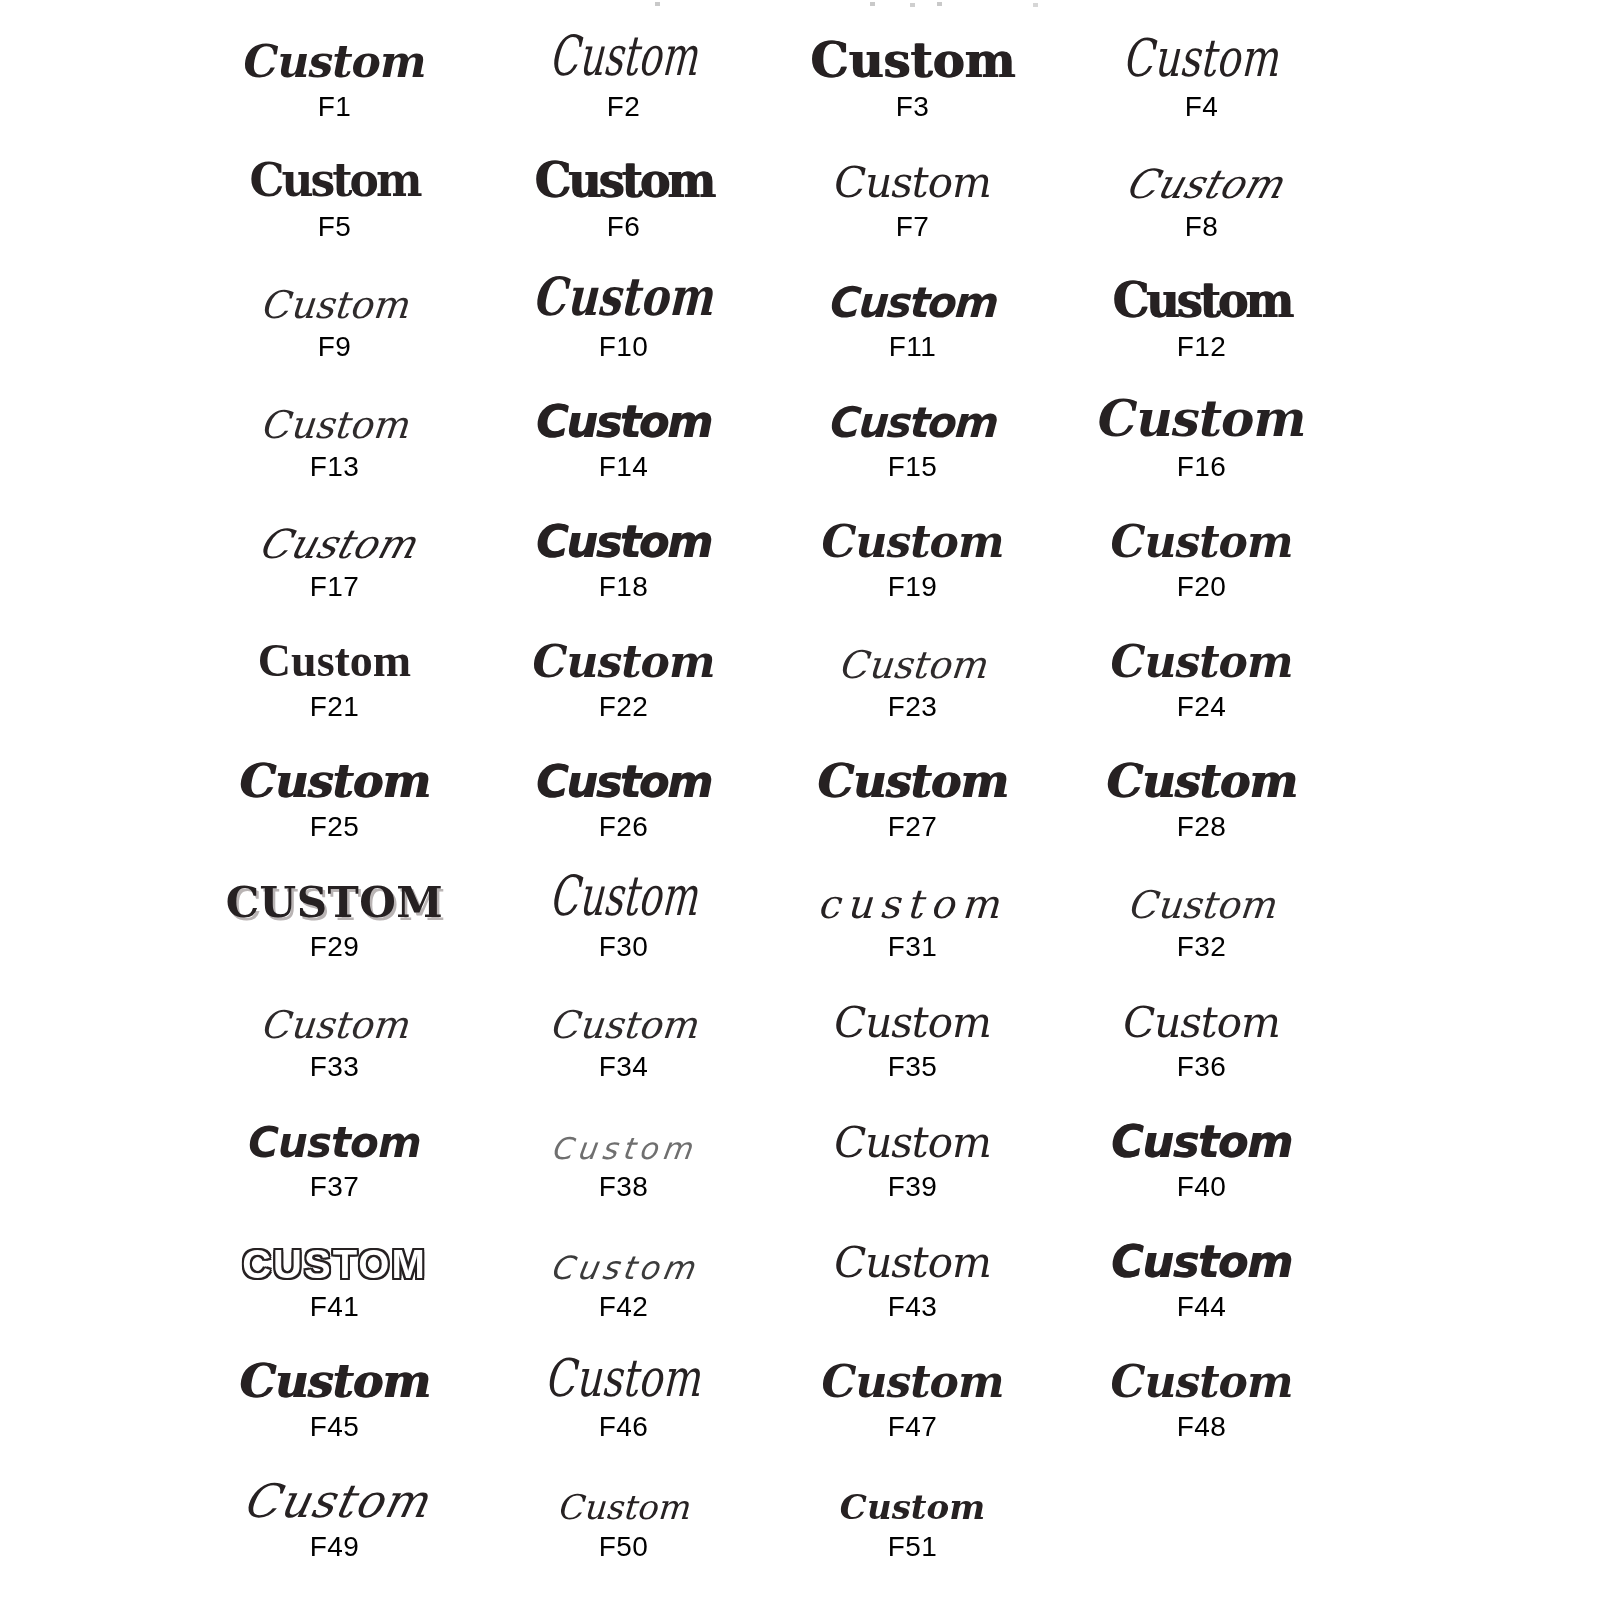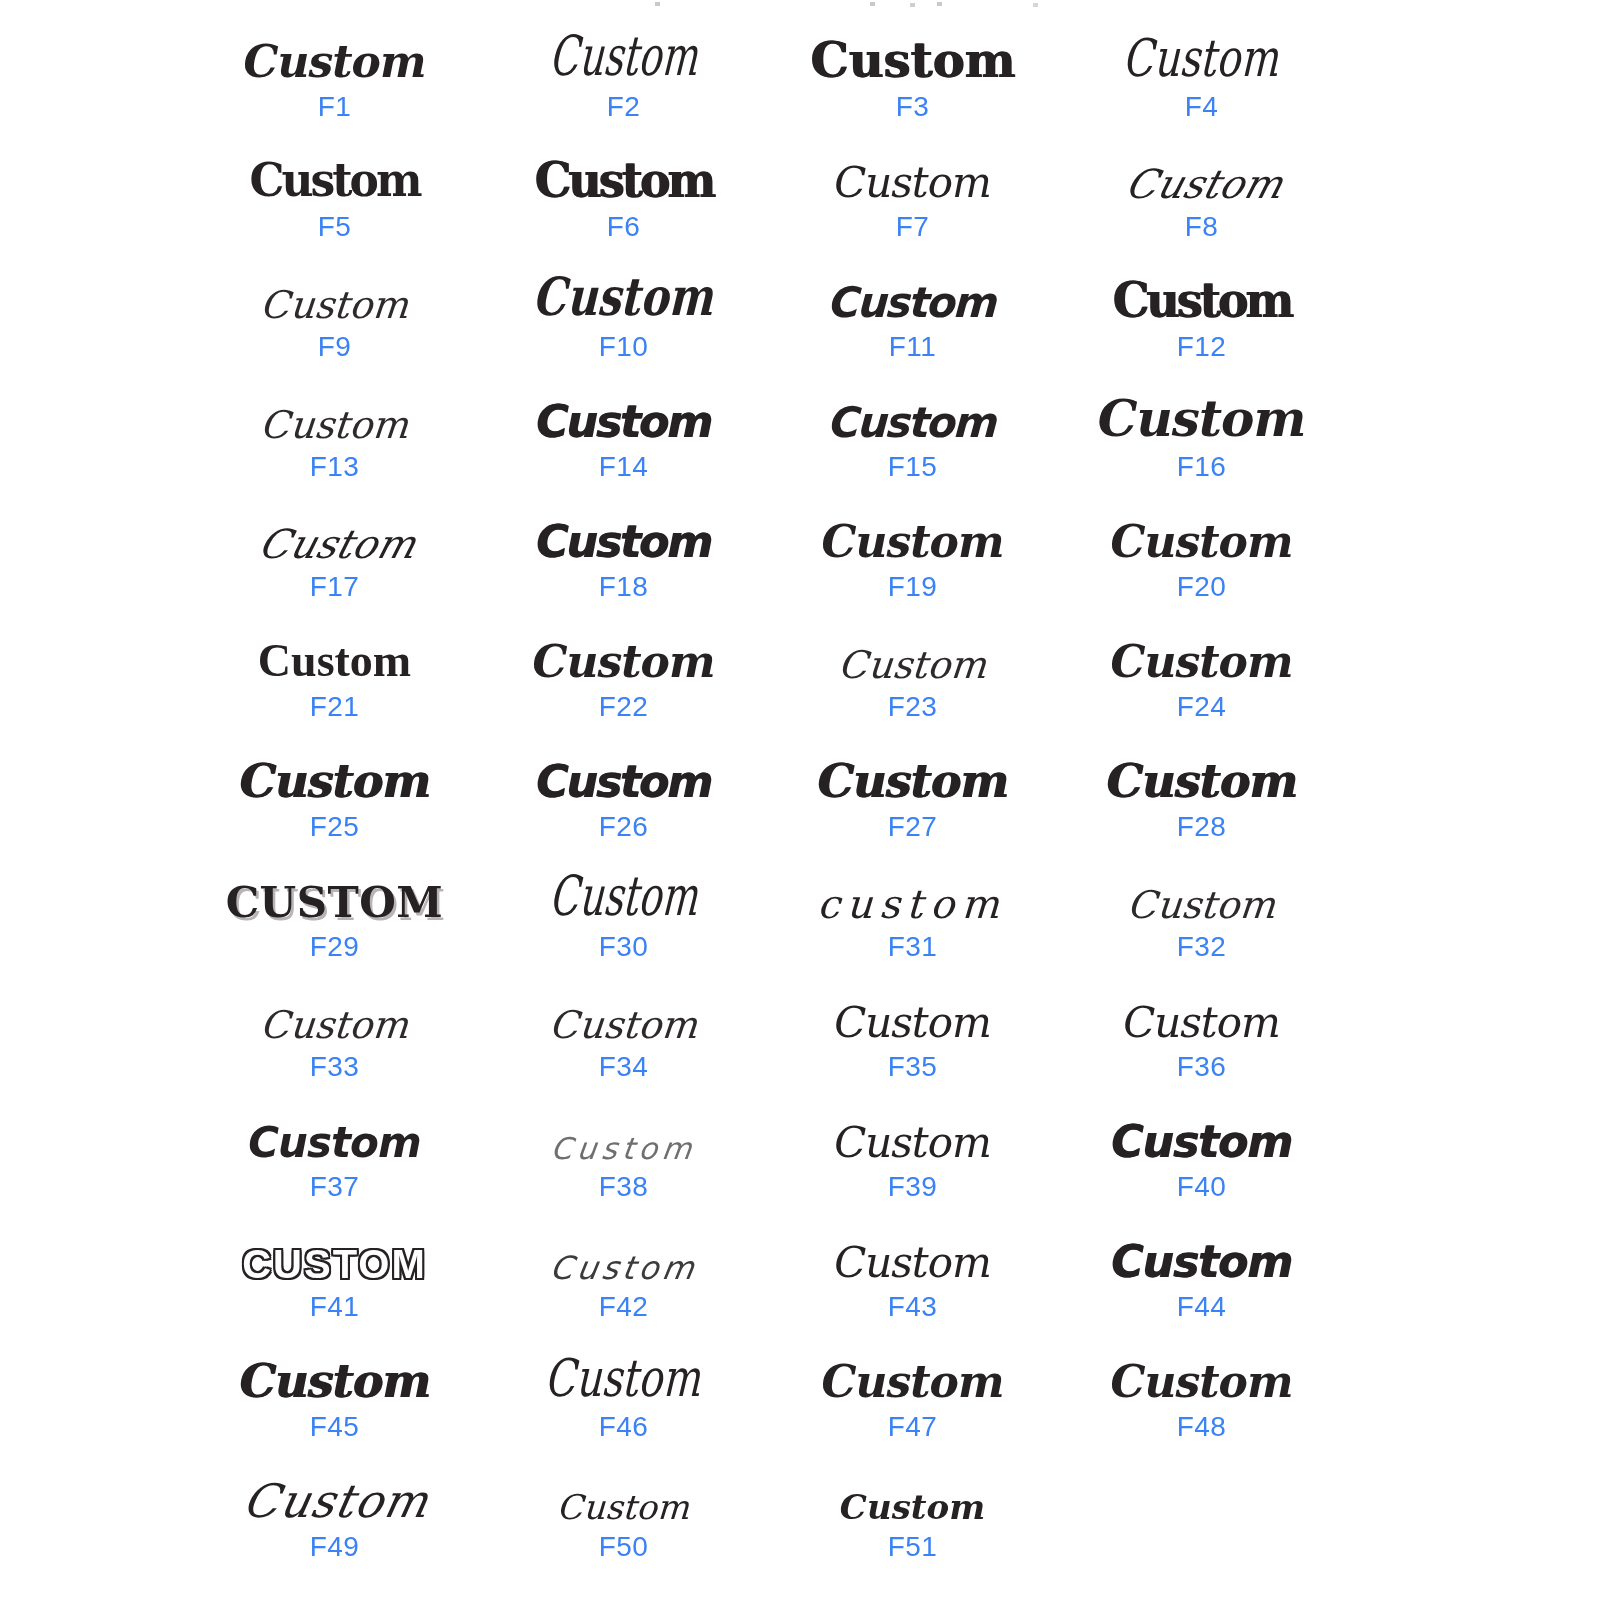--- a/index.html
+++ b/index.html
@@ -19,21 +19,21 @@
   }
   .cell{
     display:flex;flex-direction:column;justify-content:flex-end;align-items:center;
     padding-bottom:10px;box-sizing:border-box;
   }
   .sample{
     color:#262122;line-height:1;white-space:nowrap;transform-origin:50% 100%;
     font-family:"DejaVu Serif",serif;margin-bottom:6px;
   }
   .flabel{
-    font:28px/1.2 "Liberation Sans",sans-serif;color:#3b82f6;letter-spacing:0.5px;
+    font:28px/1.2 "Liberation Sans",sans-serif;color:#000000;letter-spacing:0.5px;
   }
   
   .st-script            {font-style:italic;font-weight:400;font-size:42px;letter-spacing:-1px;}
   .st-script-thin       {font-style:italic;font-weight:400;font-size:38px;color:#2e2a2b;transform:skewX(-8deg);}
   .st-script-small      {font-style:italic;font-weight:400;font-size:34px;transform:skewX(-6deg);}
   .st-script-small-bold {font-style:italic;font-weight:700;font-size:34px;}
   .st-script-bold       {font-style:italic;font-weight:700;font-size:44px;letter-spacing:-1px;}
   .st-script-bold-large {font-style:italic;font-weight:700;font-size:50px;letter-spacing:-1px;}
   .st-script-heavy      {font-style:italic;font-weight:700;font-size:46px;letter-spacing:-1px;text-shadow:1.2px 0 0 currentColor;}
   .st-script-tall       {font-style:italic;font-weight:400;font-size:40px;transform:scaleY(1.3) skewX(-6deg);}

